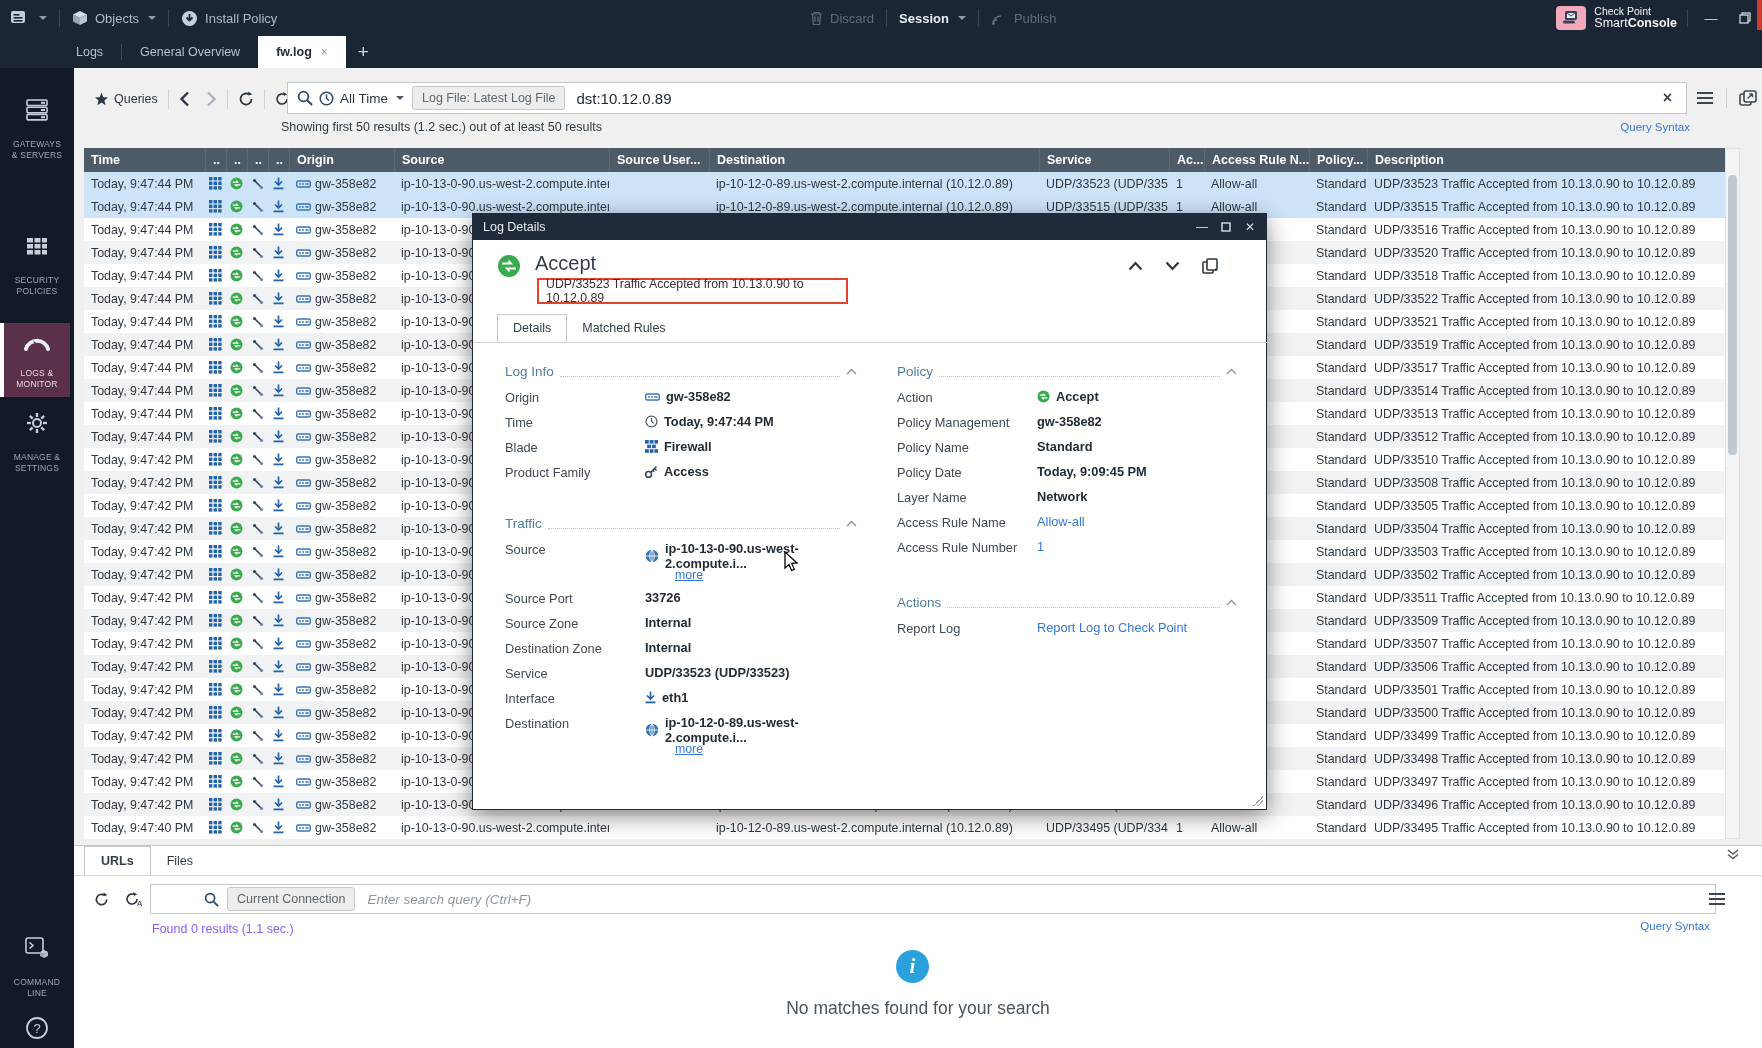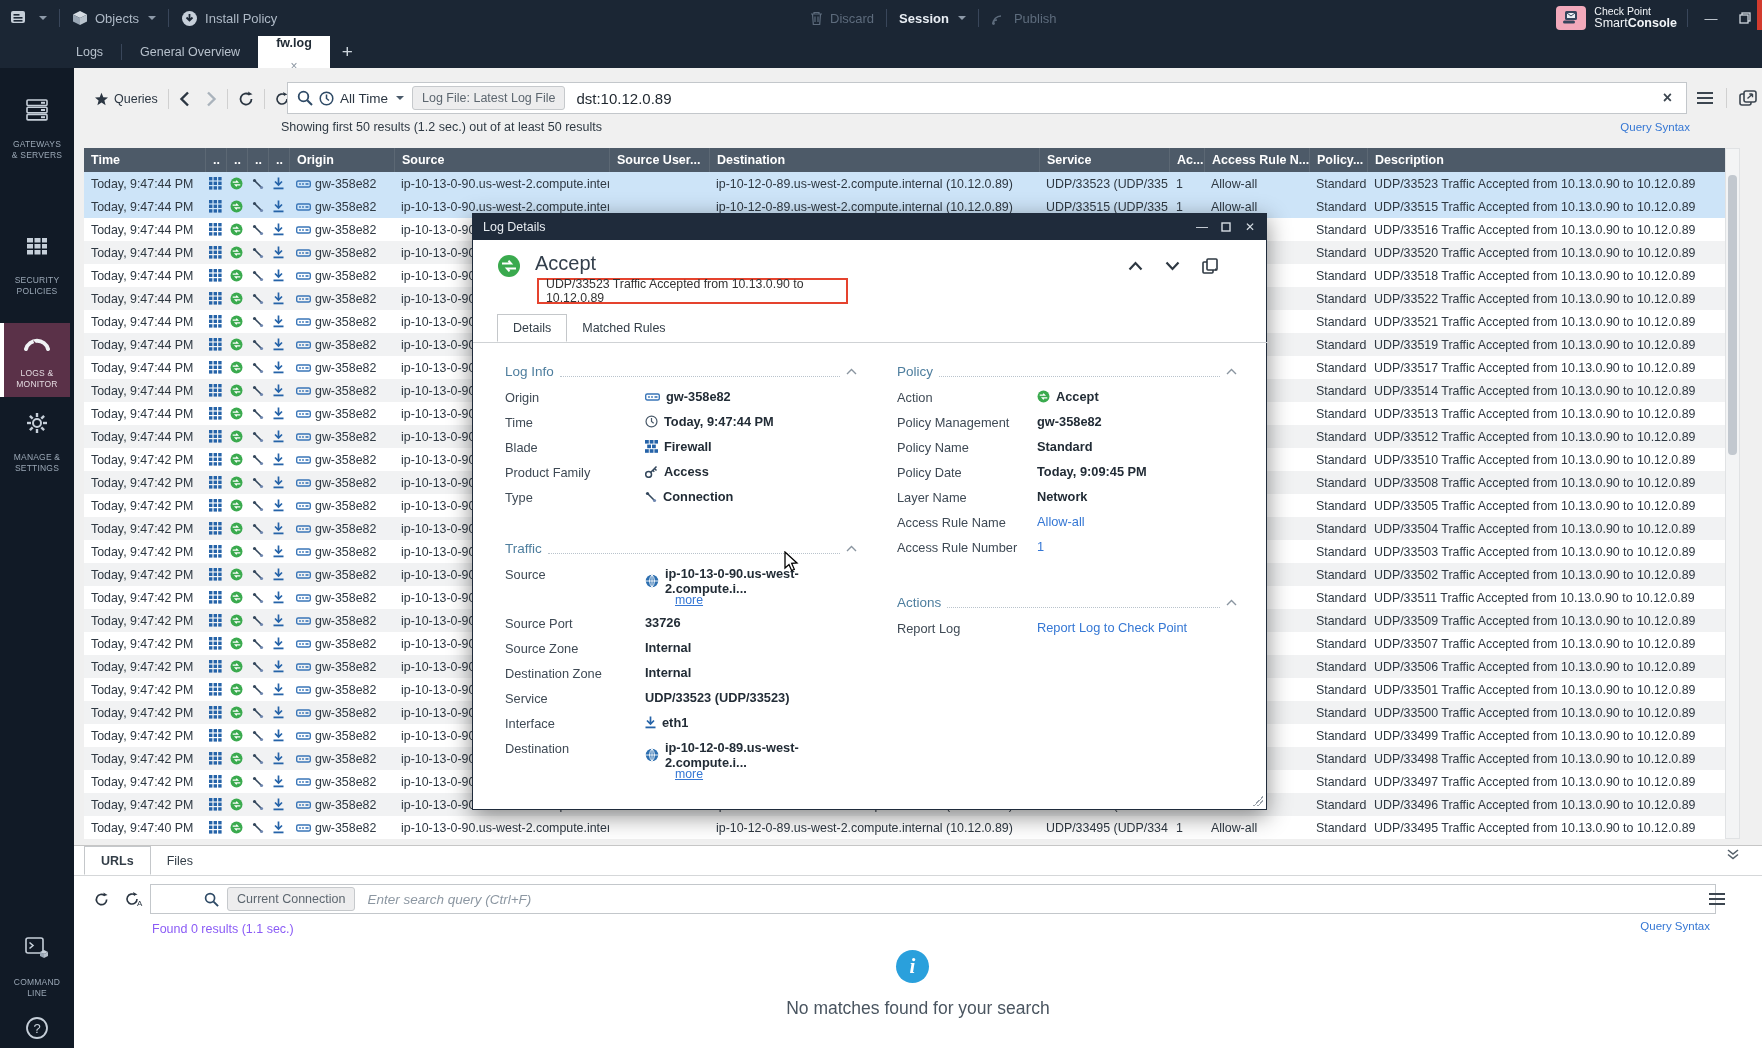--- a/index.html
+++ b/index.html
@@ -24,21 +24,21 @@
   .brand-text{line-height:1.05;color:#f2f5f8;}
   .brand-l1{font-size:10.5px;}
   .brand-l2{font-size:12.5px;}
   .brand-l2 b{font-weight:bold;}
   .winbtn{color:#cfd6de;width:26px;height:26px;display:flex;align-items:center;justify-content:center;font-size:13px;}
   .close-sliver{position:absolute;right:0;top:0;width:5px;height:30px;background:#d23b2e;}
 
   
   .tabbar{position:absolute;left:0;top:36px;width:1762px;height:32px;background:#1b2634;display:flex;align-items:flex-end;}
   .ptab{height:32px;display:flex;align-items:center;padding:0 18px;color:#b7c1cc;font-size:12.5px;}
-  .ptab.active{background:#ffffff;color:#222c36;font-weight:bold;gap:9px;flex-direction:column;}
+  .ptab.active{background:#ffffff;color:#222c36;font-weight:bold;gap:9px;}
   .ptab .x{color:#8a95a1;font-weight:normal;font-size:12px;}
   .vtsep{width:1px;height:16px;background:#39465a;align-self:center;}
   .plus{color:#cdd5dd;font-size:19px;padding:0 12px;height:32px;display:flex;align-items:center;}
 
   
   .sidebar{position:absolute;left:0;top:68px;width:74px;height:980px;background:#111a26;}
   .side-item{position:absolute;left:0;width:74px;display:flex;flex-direction:column;align-items:center;gap:17px;padding-top:8px;box-sizing:border-box;}
   .side-item .lbl{font-size:8.5px;color:#9aa7b5;text-align:center;line-height:1.25;letter-spacing:.2px;}
   .side-item.active{background:#5a3148;border-left:4px solid #ffffff;width:70px;height:74px;}
   .side-item.active .lbl{color:#e3dae0;}
@@ -2113,33 +2113,20 @@
         <span class="fvalue">
           <span>
             <svg width="13" height="13" viewBox="0 0 13 13">
               <circle cx="3.6" cy="9.4" r="2.9" fill="none" stroke="#33475c" stroke-width="1.5"></circle>
               <path d="M5.8 7.2 L11.5 1.5 M9.5 3.5 l2 2 M7.8 5.2 l1.5 1.5" stroke="#33475c" stroke-width="1.5" fill="none"></path>
             </svg>
           </span>
           <span>Access</span>
         </span>
       </div>
-      <div class="frow">
-        <span class="flabel">Type</span>
-        <span class="fvalue">
-          <span>
-            <svg width="12" height="12" viewBox="0 0 12 12">
-              <path d="M2.5 2.5 L9.5 9.5" stroke="#33475c" stroke-width="1.6"></path>
-              <circle cx="2.5" cy="2.5" r="1.6" fill="#33475c"></circle>
-              <circle cx="9.5" cy="9.5" r="1.6" fill="#6f87b0"></circle>
-            </svg>
-          </span>
-          <span>Connection</span>
-        </span>
-      </div>
       <div style="height: 18px;"></div>
       <div class="sec-title">
         <span class="name">Traffic</span>
         <span class="leader"></span>
         <span>
           <svg width="11" height="7" viewBox="0 0 11 7">
             <path d="M1 6 L5.5 1.5 L10 6" stroke="#8a95a0" stroke-width="1.4" fill="none"></path>
           </svg>
         </span>
       </div>

